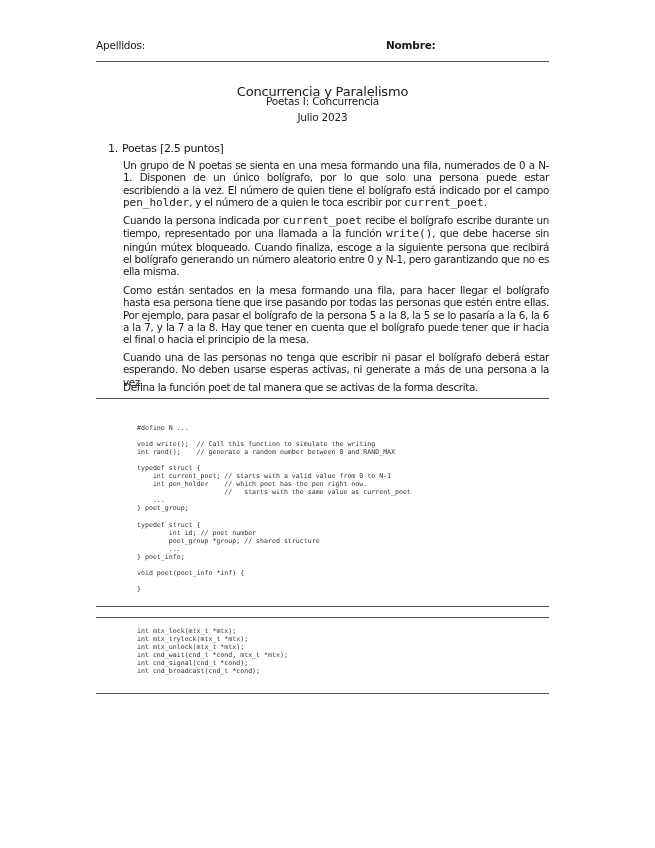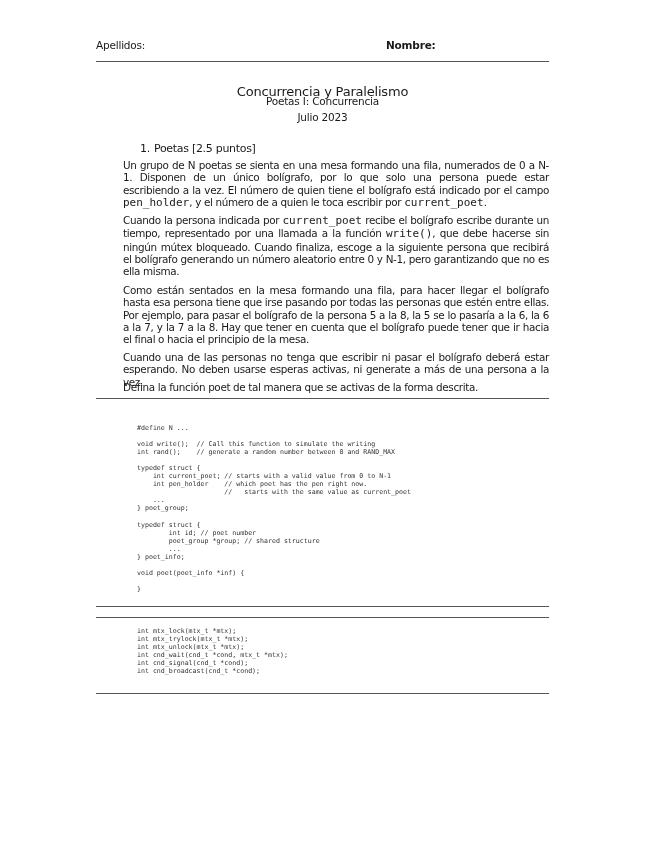--- a/index.html
+++ b/index.html
@@ -6,21 +6,21 @@
   body { width: 655px; height: 848px; position: relative; overflow: hidden;
          font-family: "DejaVu Sans", sans-serif; color: #1a1a1a; }
   .page { position: absolute; left: 96px; top: 0; width: 453px; }
   .hdr { position: absolute; top: 39px; font-size: 10.5px; letter-spacing: -0.2px; }
   .hdr-l { left: 0; }
   .hdr-r { left: 290px; font-weight: bold; }
   .rule { position: absolute; left: 0; width: 453px; border-top: 1.3px solid #555; height: 0; }
   .title { position: absolute; left: 0; width: 453px; text-align: center; top: 75px; font-size: 13px; letter-spacing: -0.2px; margin-top: 9px; }
   .subtitle { position: absolute; left: 0; width: 453px; text-align: center; top: 95px; font-size: 10.5px; letter-spacing: -0.2px; }
   .date { position: absolute; left: 0; width: 453px; text-align: center; top: 111px; font-size: 10.5px; letter-spacing: -0.2px; }
-  .q-head { position: absolute; left: 12px; top: 142px; font-size: 11px; letter-spacing: -0.3px; margin-left: 32px; }
+  .q-head { position: absolute; left: 12px; top: 142px; font-size: 11px; letter-spacing: -0.3px; }
   .q-head .num { display: inline-block; width: 14px; }
   .para { position: absolute; left: 27px; width: 426px; font-size: 10.4px; line-height: 12.3px;
           letter-spacing: -0.35px; text-align: justify; }
   .mono { font-family: "DejaVu Sans Mono", monospace; font-size: 11px; letter-spacing: 0; }
   pre { margin: 14px; position: absolute; left: 27px; font-family: "DejaVu Sans Mono", monospace;
         font-size: 6.6px; line-height: 8.05px; color: #333; letter-spacing: 0; }
 </style>
 </head>
 <body>
 

